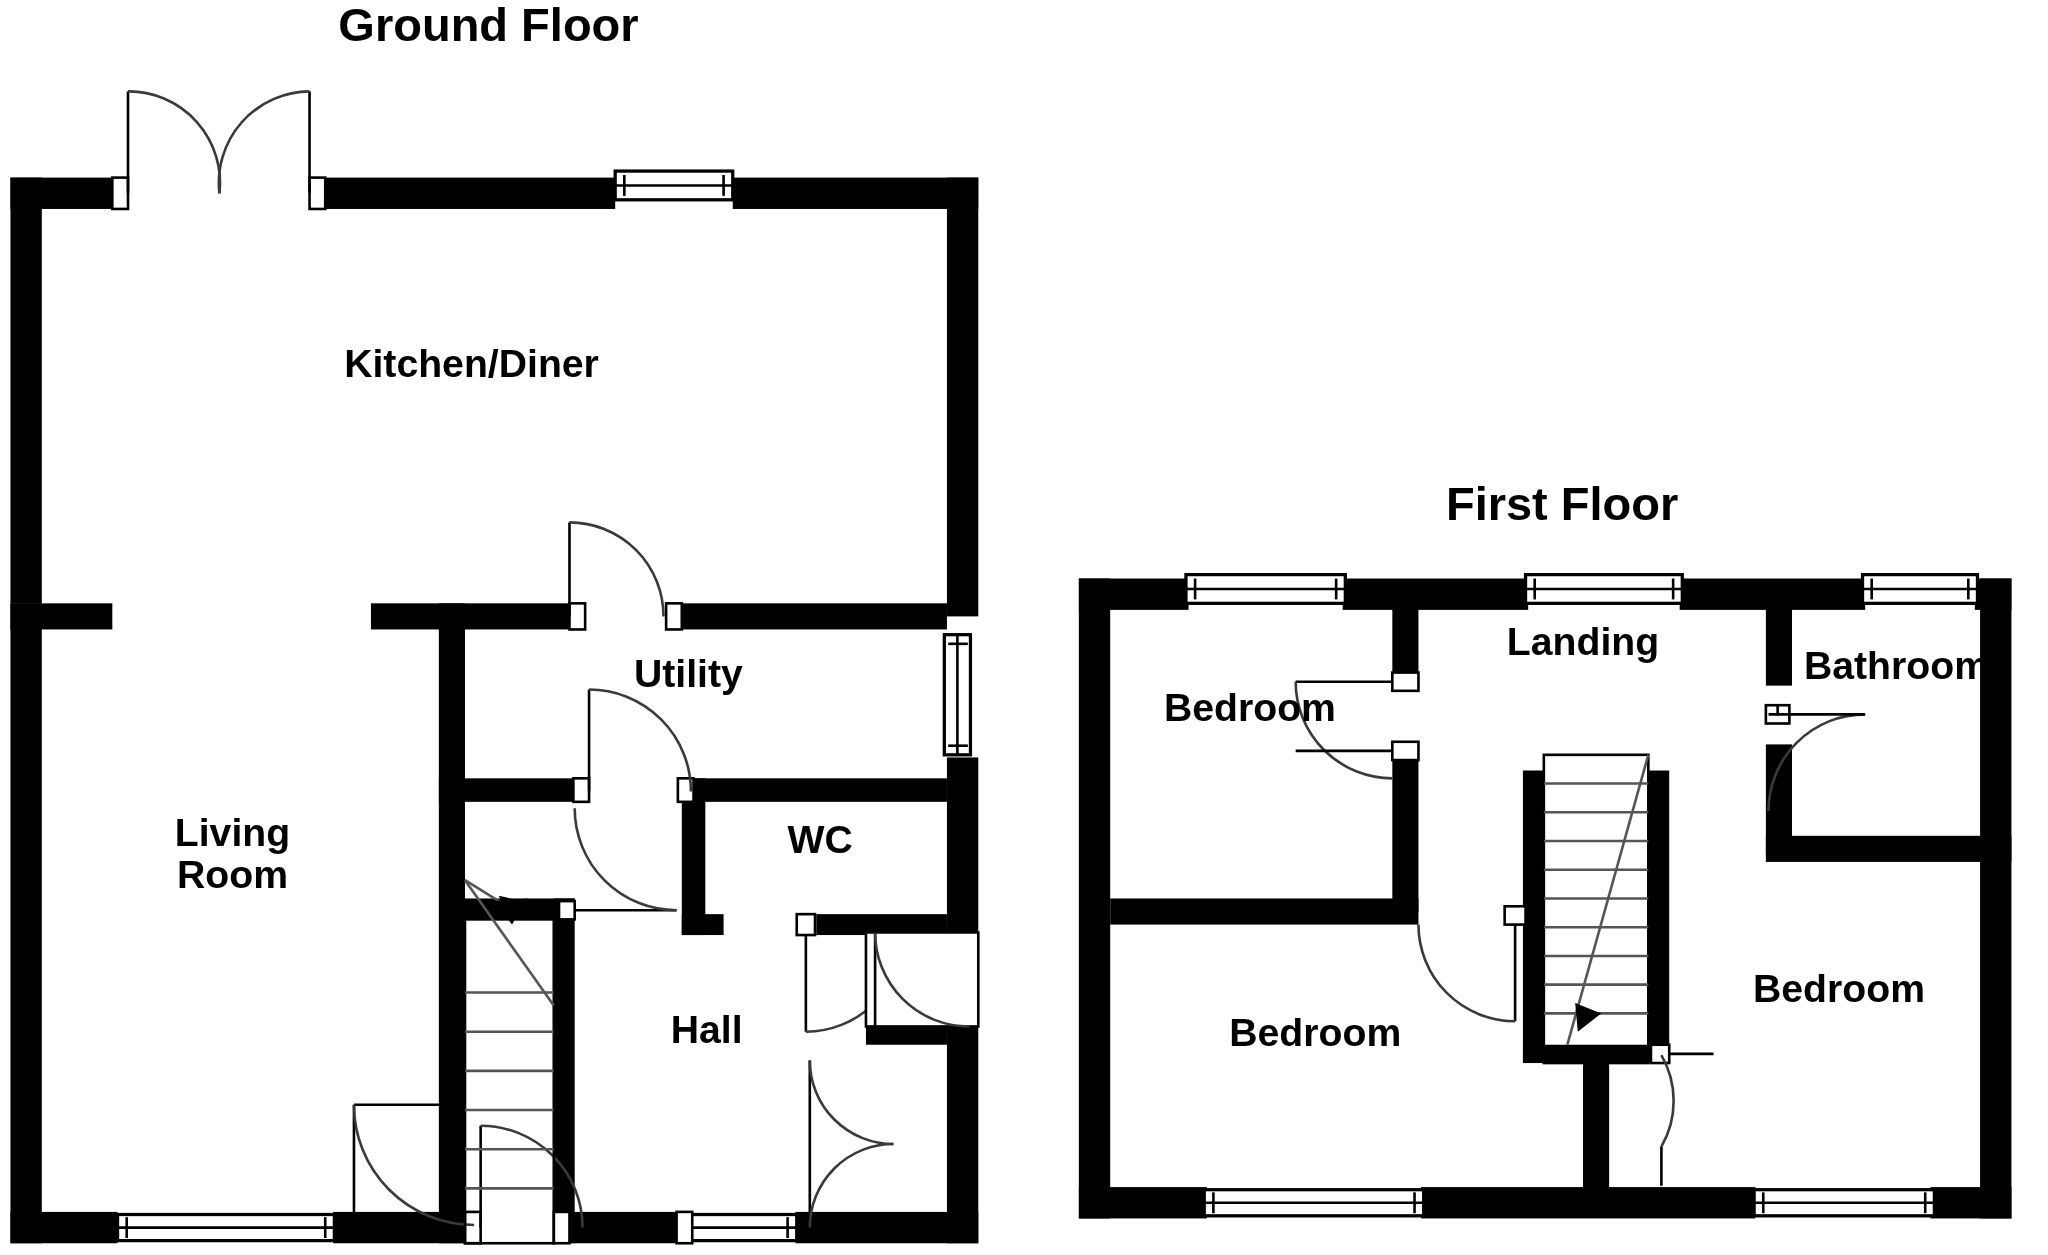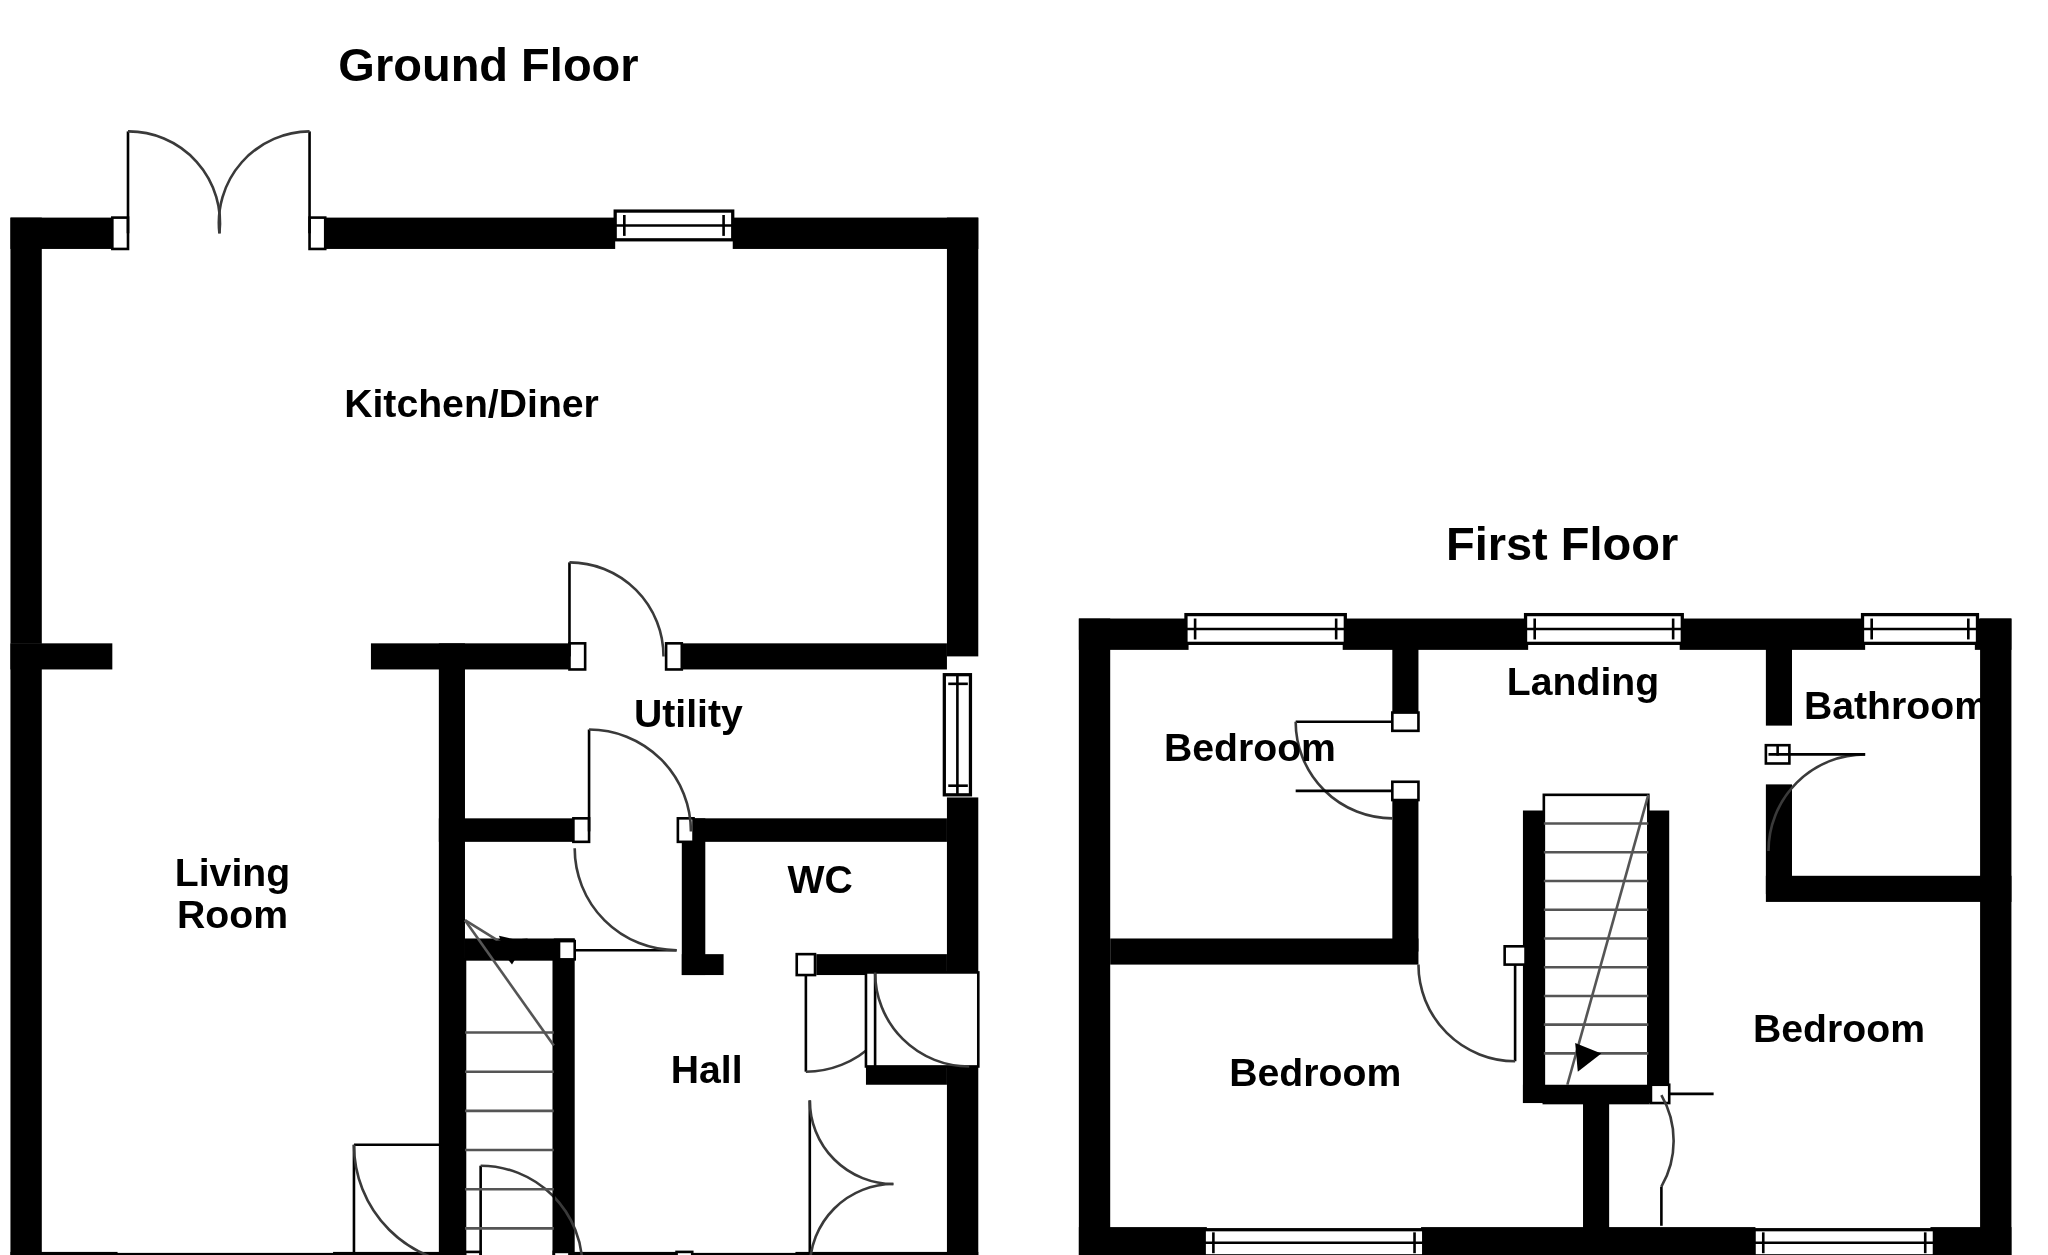--- a/index.html
+++ b/index.html
@@ -11,21 +11,20 @@
     width: 2048px;
     height: 1255px;
     font-family: "Liberation Sans", sans-serif;
     overflow: hidden;
   }
   #plan-root {
     position: relative;
     width: 2048px;
     height: 1147px;
     background: #ffffff;
-    margin-top: 40px;
   }
   svg.floorplan {
     position: absolute;
     top: 0;
     left: 0;
     width: 2048px;
     height: 1255px;
   }
   .wall { fill: #000000; }
   .thin { fill: none; stroke: #000000; stroke-width: 2; }

